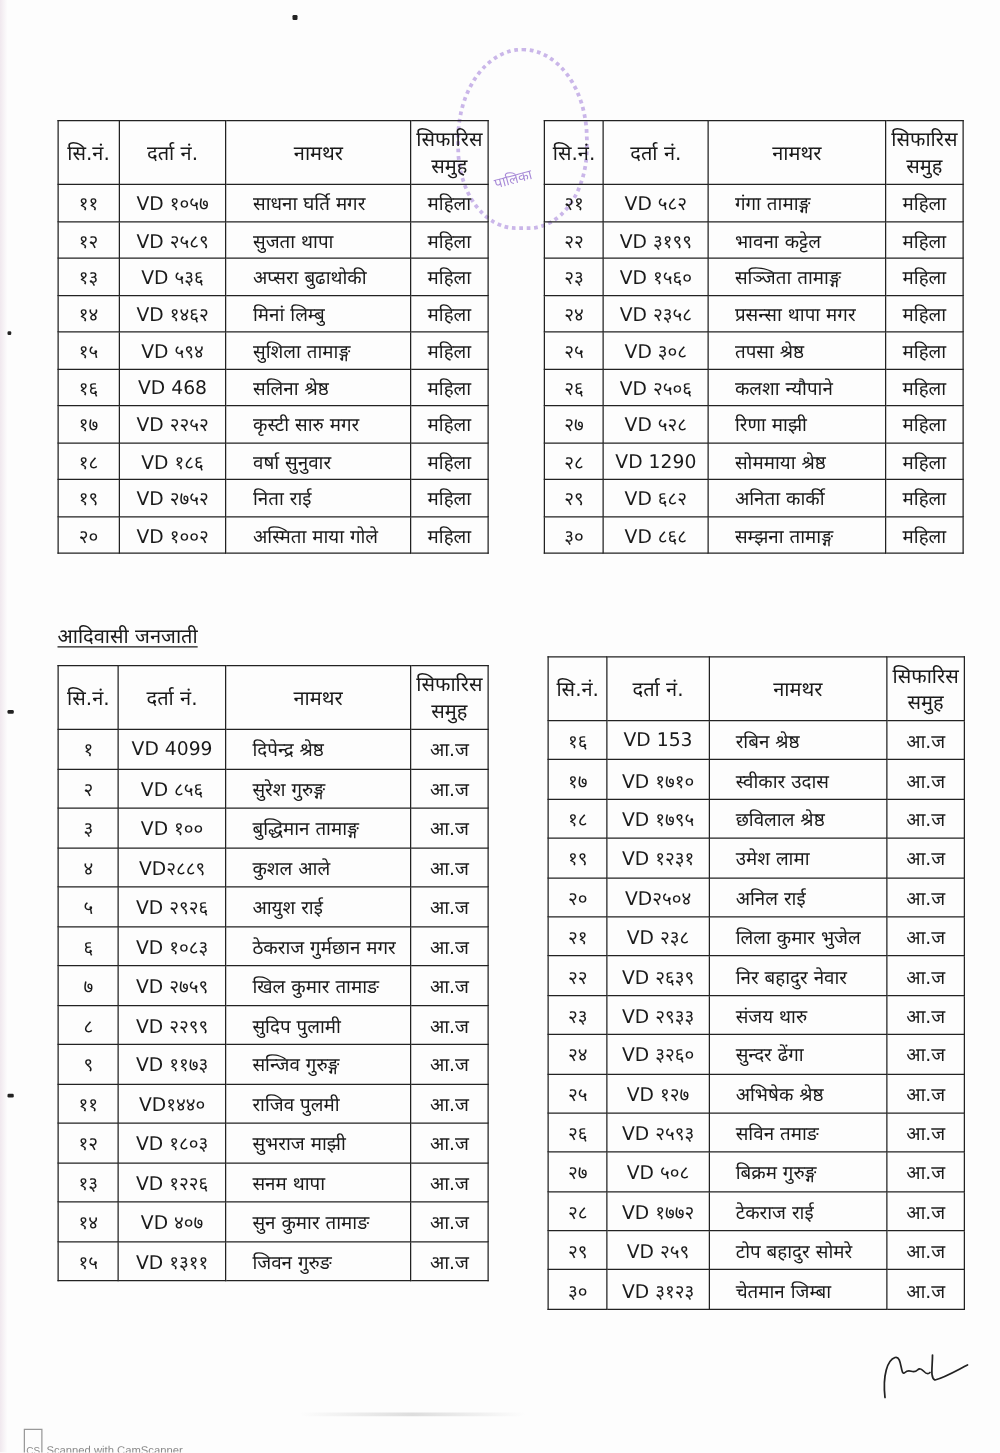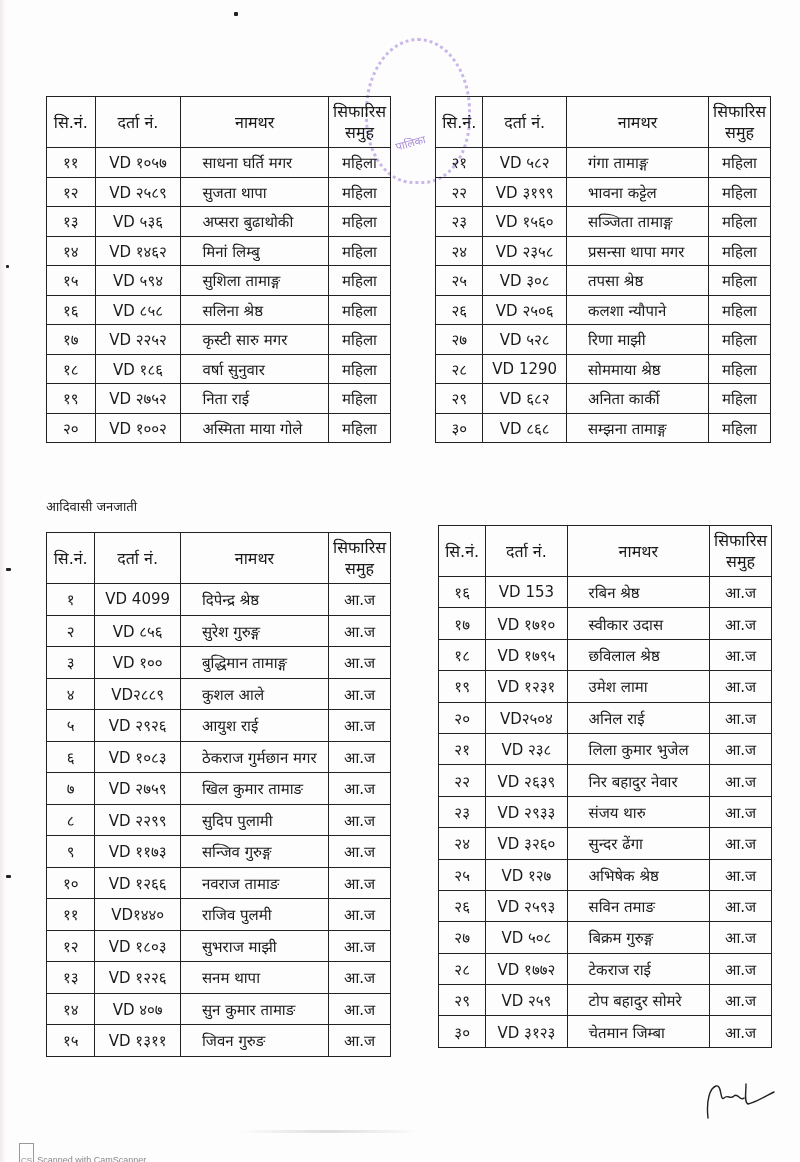--- a/index.html
+++ b/index.html
@@ -37,22 +37,22 @@
   .t-top-left { left: 46px; top: 96px; width: 345px; }
   .t-top-right { left: 435px; top: 96px; width: 336px; }
   .t-bot-left { left: 46px; top: 532px; width: 345px; }
   .t-bot-right { left: 438px; top: 525px; width: 334px; }
   .t-top-left th, .t-top-right th { height: 50px; }
   .t-top-left td, .t-top-right td { height: 28.5px; }
   .t-bot-left th, .t-bot-right th { height: 50px; }
   .t-bot-left td { height: 30.5px; }
   .t-bot-right td { height: 30.4px; }
   .section-heading {
-    position: absolute; left: 46px; top: 497px; font-size: 13px;
-    text-underline-offset: 3px;
+    position: absolute; left: 46px; top: 497px; font-size: 16px;
+    text-decoration: underline; text-underline-offset: 3px;
   }
   .signature {
     position: absolute; left: 700px; top: 1080px; width: 80px; height: 40px;
   }
   .footer-cs {
     position: absolute; left: 3px; top: 1143px; font-size: 9px; color: #888;
     font-family: "Liberation Sans", sans-serif;
   }
   .footer-cs .cs-box {
     display: inline-block; border: 1px solid #999; padding: 12px 1px; margin-right: 3px; font-size: 8px; margin-left: 16px;
@@ -112,21 +112,21 @@
         <td>महिला</td>
       </tr>
       <tr>
         <td>१५</td>
         <td>VD ५९४</td>
         <td class="name">सुशिला तामाङ्ग</td>
         <td>महिला</td>
       </tr>
       <tr>
         <td>१६</td>
-        <td>VD ८५८</td>
+        <td>VD 468</td>
         <td class="name">सलिना श्रेष्ठ</td>
         <td>महिला</td>
       </tr>
       <tr>
         <td>१७</td>
         <td>VD २२५२</td>
         <td class="name">कृस्टी सारु मगर</td>
         <td>महिला</td>
       </tr>
       <tr>
@@ -289,26 +289,20 @@
         <td class="name">सुदिप पुलामी</td>
         <td>आ.ज</td>
       </tr>
       <tr>
         <td>९</td>
         <td>VD ११७३</td>
         <td class="name">सन्जिव गुरुङ्ग</td>
         <td>आ.ज</td>
       </tr>
       <tr>
-        <td>१०</td>
-        <td>VD १२६६</td>
-        <td class="name">नवराज तामाङ</td>
-        <td>आ.ज</td>
-      </tr>
-      <tr>
         <td>११</td>
         <td>VD१४४०</td>
         <td class="name">राजिव पुलमी</td>
         <td>आ.ज</td>
       </tr>
       <tr>
         <td>१२</td>
         <td>VD १८०३</td>
         <td class="name">सुभराज माझी</td>
         <td>आ.ज</td>

